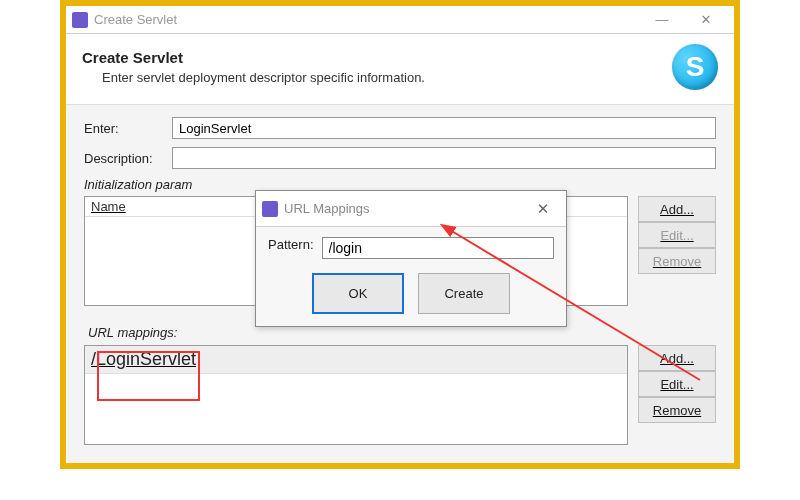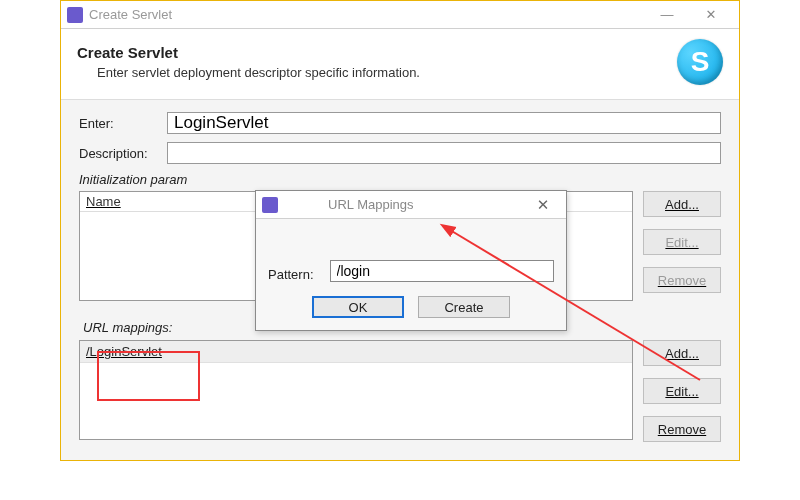--- a/index.html
+++ b/index.html
@@ -6,21 +6,21 @@
     body {
       font-family: "Segoe UI", Tahoma, sans-serif;
       font-size: 13px;
       background: #fff;
       width: 800px;
       height: 500px;
       overflow: hidden;
       position: relative;
     }
     .window {
-      border: 1px solid #eab308;
+      border: 6px solid #eab308;
       width: 680px;
       margin-left: 60px;
       background: #fff;
     }
     .titlebar {
       display: flex;
       align-items: center;
       height: 28px;
       border-bottom: 1px solid #d0d0d0;
       padding: 0 6px;
@@ -54,73 +54,72 @@
       box-shadow: inset -2px -3px 6px rgba(0,0,0,.25), 0 0 2px rgba(0,0,0,.2);
     }
     .body {
       padding: 12px 18px 18px;
       background: #f4f4f4;
     }
     .row { display: flex; align-items: center; margin-bottom: 8px; }
     .row label { width: 88px; color: #222; }
     .row .txt {
       flex: 1; height: 22px; border: 1px solid #999; background:#fff;
-      padding: 8px 6px; font-size: 17px; font-family: inherit;
+      padding: 8px 6px; font-size: 13px; font-family: inherit;
     }
     .section-label { color:#222; margin: 6px 0 4px; font-style: italic; }
     .list-area { display:flex; gap:10px;text-decoration:underline; }
     .list-box {
       flex:1; border:1px solid #999; background:#fff; height:110px;
     }
     .list-header {
       padding: 2px 6px; color:#333; border-bottom: 1px solid #ddd; font-size: 13px;
       background:#fff;
     }
-    .btn-col { display:flex; flex-direction:column; gap:12px; width:78px; }
+    .btn-col { display:flex; flex-direction:column; gap:0; width:78px; }
     .btn {
       background:#e9e9e9; border:1px solid #bfbfbf; height:26px;
       font-size:13px; font-family:inherit; color:#222;
       padding: 0 8px; text-align:center; cursor:default;
     }
     .btn.disabled { color:#9a9a9a; }
     .url-section-label {
       display:inline-block; padding:1px 4px;
     }
     .url-list-box {
       flex:1; border:1px solid #999; background:#fff; height:100px;
     }
     .url-item {
-      background:#eee; padding: 3px 6px; font-size:13px; color:#222;
+      background:#eee; padding: 3px 6px; font-size:18px; color:#222;
       border-bottom:1px solid #e0e0e0;
     }
     
     .modal {
       position:absolute;
       left: 255px; top: 190px;
       width: 312px;
       background:#f7f7f7;
       border:1px solid #8a8a8a;
       box-shadow: 1px 2px 6px rgba(0,0,0,.2);
     }
     .modal-titlebar {
-      display:flex; align-items:center; height:28px;
+      display:flex; align-items:center; height:36px;
       padding:0 6px; background:#fff; border-bottom:1px solid #d0d0d0;
       color:#888;
-      gap:44px;
     }
     .modal-titlebar .app-icon { width:16px;height:16px;margin-right:6px;background:#6a5acd;border-radius:2px; }
     .modal-titlebar .title { flex:1; font-size:13px; color:#888; }
     .modal-close { width:34px; text-align:center; color:#666; font-size:15px; }
     .modal-body { padding: 10px 12px 12px; }
-    .modal-row { display:flex; align-items:flex-end; gap:16px; margin-bottom: 14px; }
+    .modal-row { display:flex; align-items:flex-start; gap:8px; margin-bottom: 14px; }
     .modal-row label { color:#222; }
-    .modal-row .txt { flex:1; height:22px; border:1px solid #888; background:#fff; padding:2px 6px; font-size:14px;margin-top:31px; }
+    .modal-row .txt { flex:1; height:22px; border:1px solid #888; background:#fff; padding:2px 6px; font-size:14px; }
     .modal-btns { display:flex; justify-content:center; gap:14px; }
     .mbtn {
-      width:92px; height:22px; border:1px solid #adadad; background:#e8e8e8;
+      width:92px; height:41px; border:1px solid #adadad; background:#e8e8e8;
       font-size:13px; font-family:inherit; color:#222;
     }
     .mbtn.primary { border:2px solid #1a6fd4; }
     .url-row-highlight {
       position:absolute;
       left: 97px; top: 351px;
       width: 103px; height: 50px;
       border: 2px solid #e33;
       pointer-events:none;
     }

